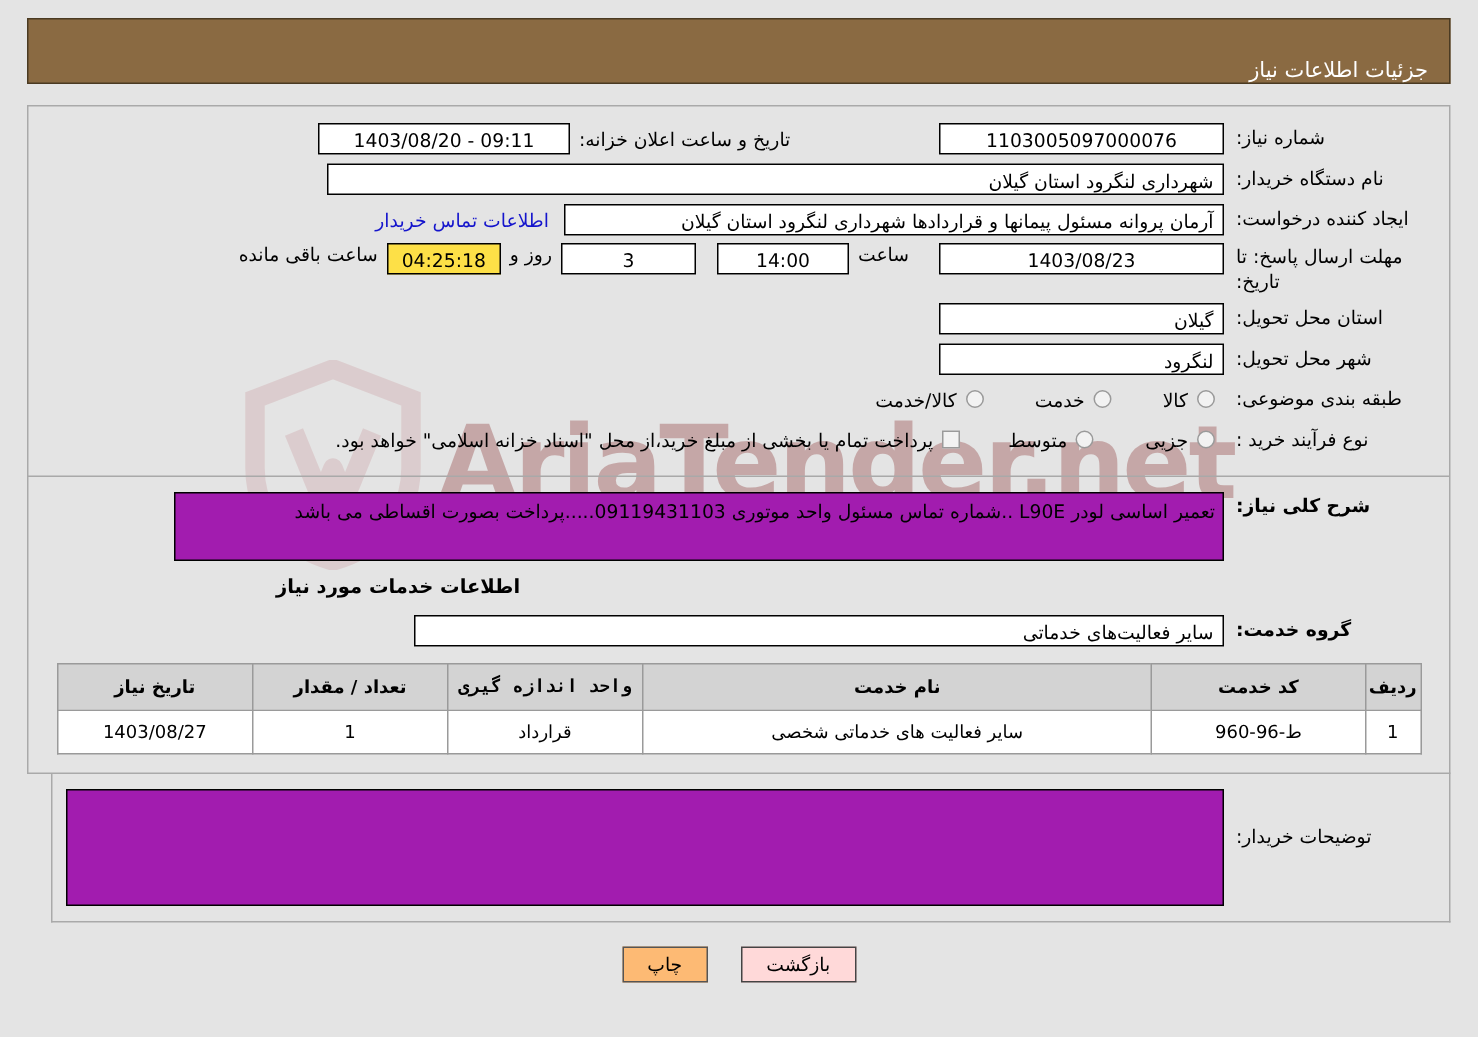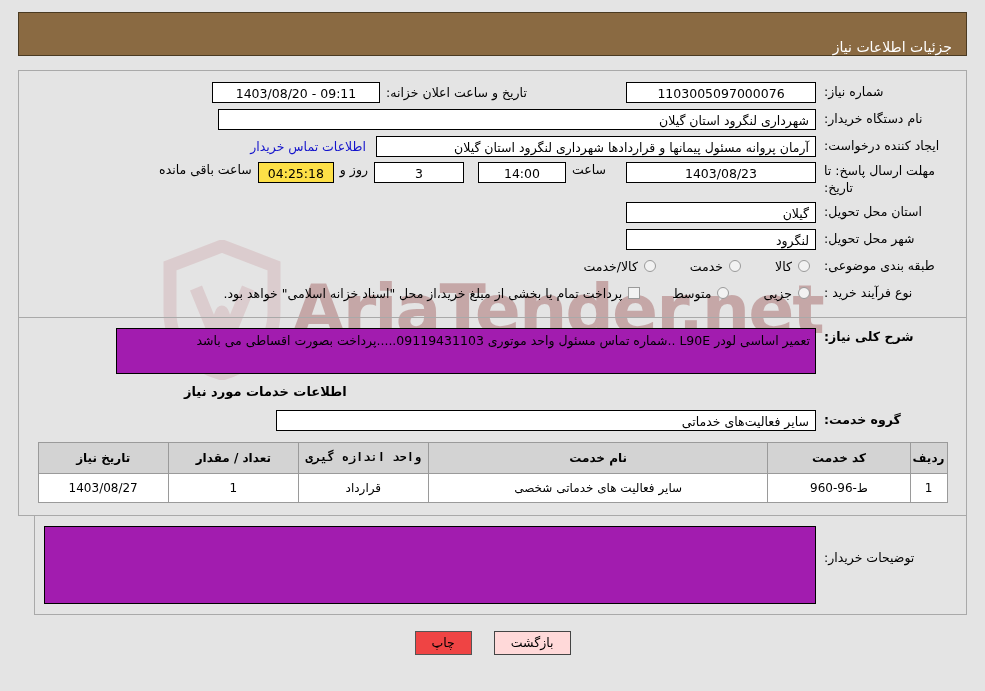--- a/index.html
+++ b/index.html
@@ -201,21 +201,21 @@
   }
   .btn {
     border: 1px solid #333;
     font-size: 12.5px;
     padding: 3px 16px;
     cursor: pointer;
     font-family: "DejaVu Sans", "Liberation Sans", sans-serif;
     line-height: 16px;
   }
   .btn.back { background: #ffd9d9; border-color: #444; }
-  .btn.print { background: #ef4444; border-color: #555; }
+  .btn.print { background: #fdba74; border-color: #555; }
 </style>
 </head>
 <body>
 
 <div id="watermark">
   <div class="wm-inner">
     <span>
       <svg width="120" height="140" viewBox="0 0 120 140" aria-hidden="true">
         <path d="M60 6 L112 26 V72 C112 106 88 126 60 134 C32 126 8 106 8 72 V26 Z" fill="none" stroke="#c8989c" stroke-width="13"></path>
         <path d="M34 48 L52 92 L60 72 L68 92 L86 48" fill="none" stroke="#c8989c" stroke-width="13" stroke-linejoin="round"></path>

